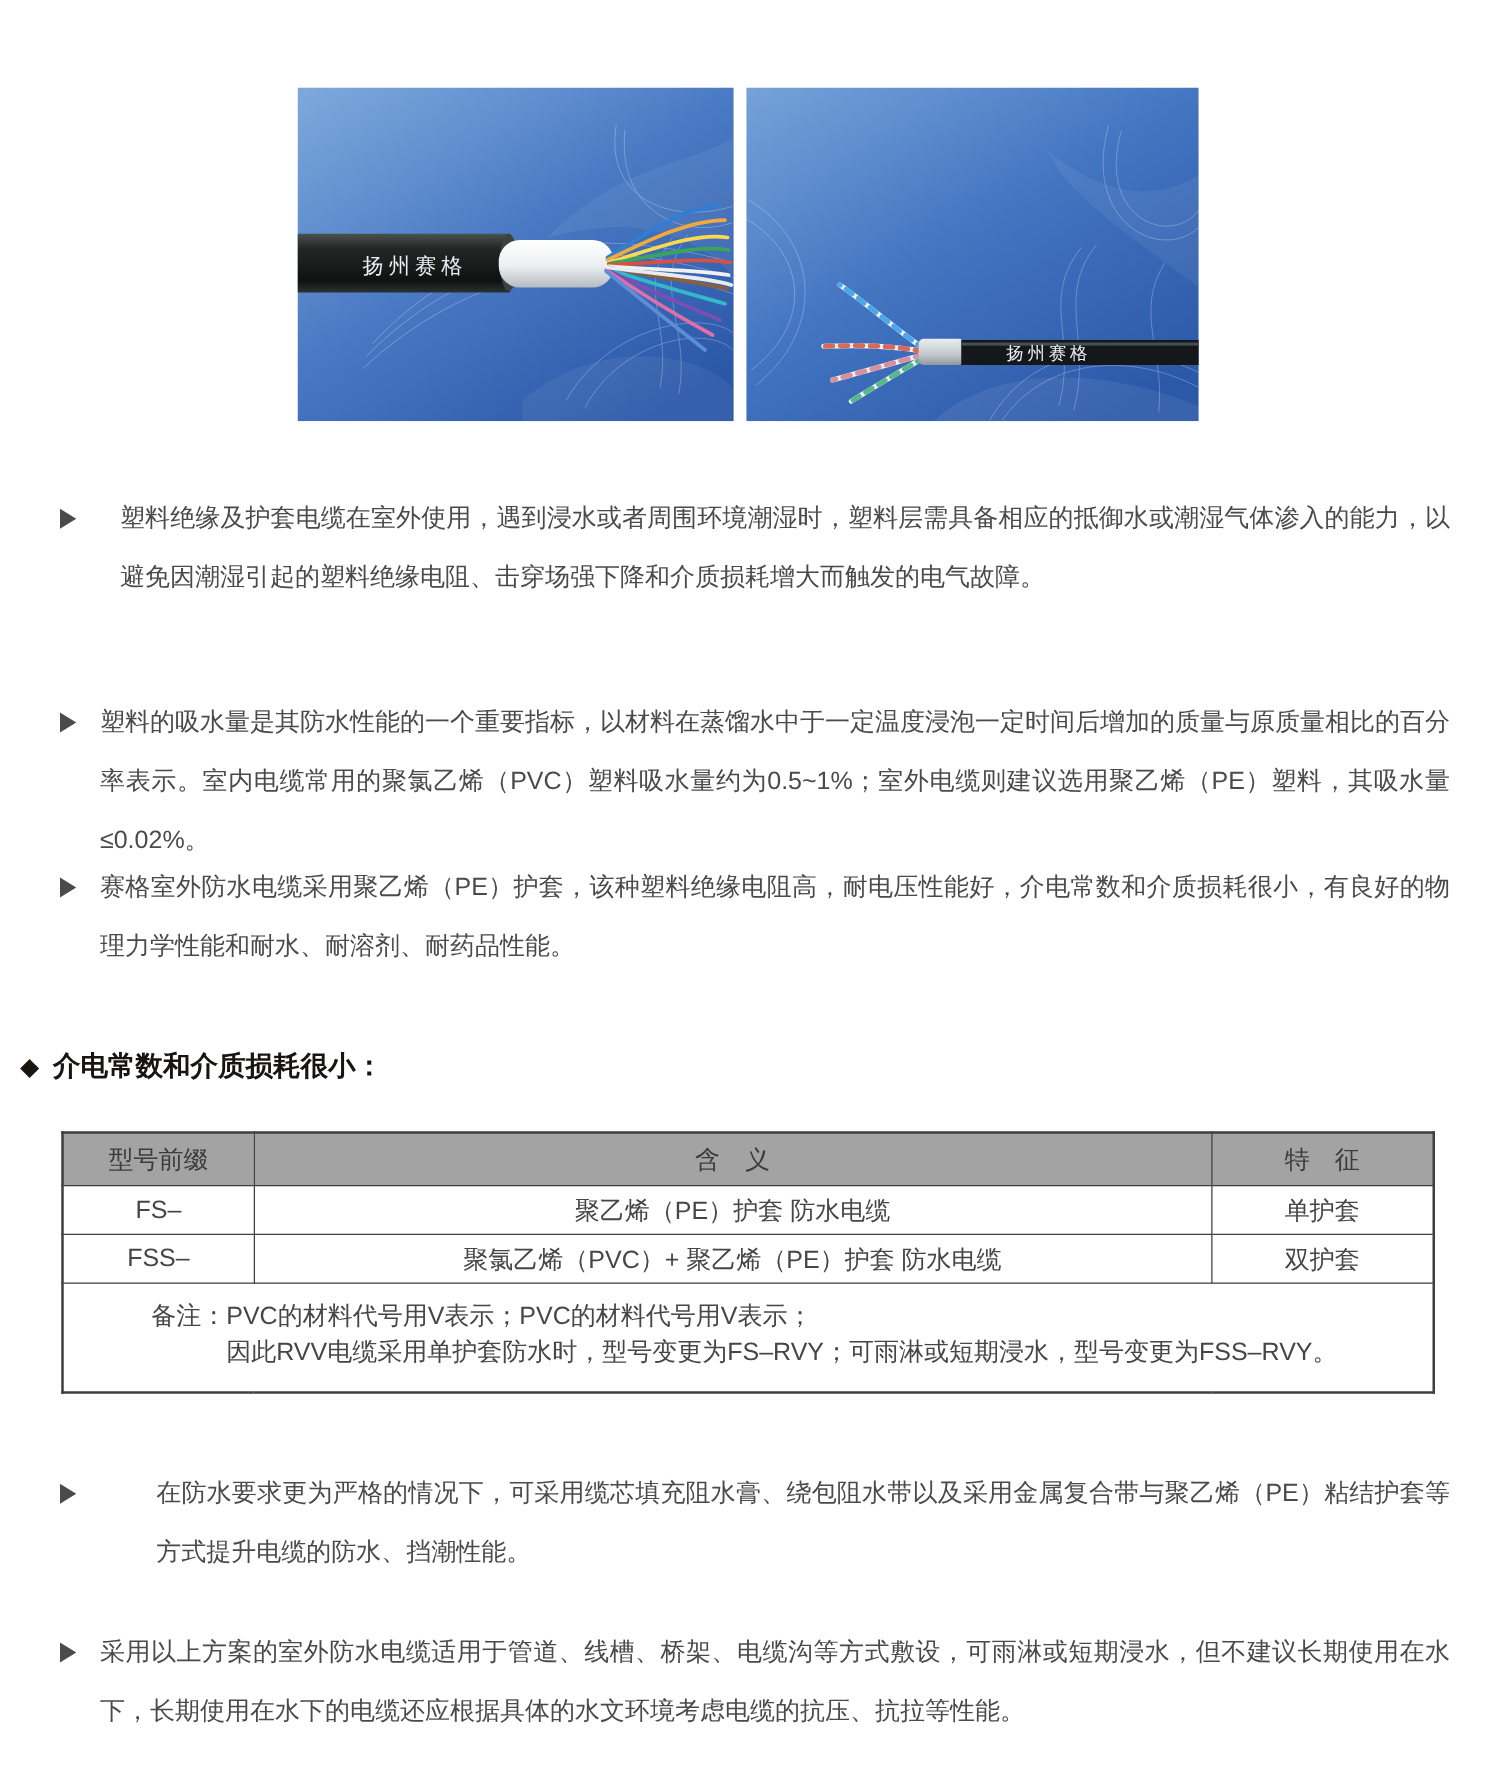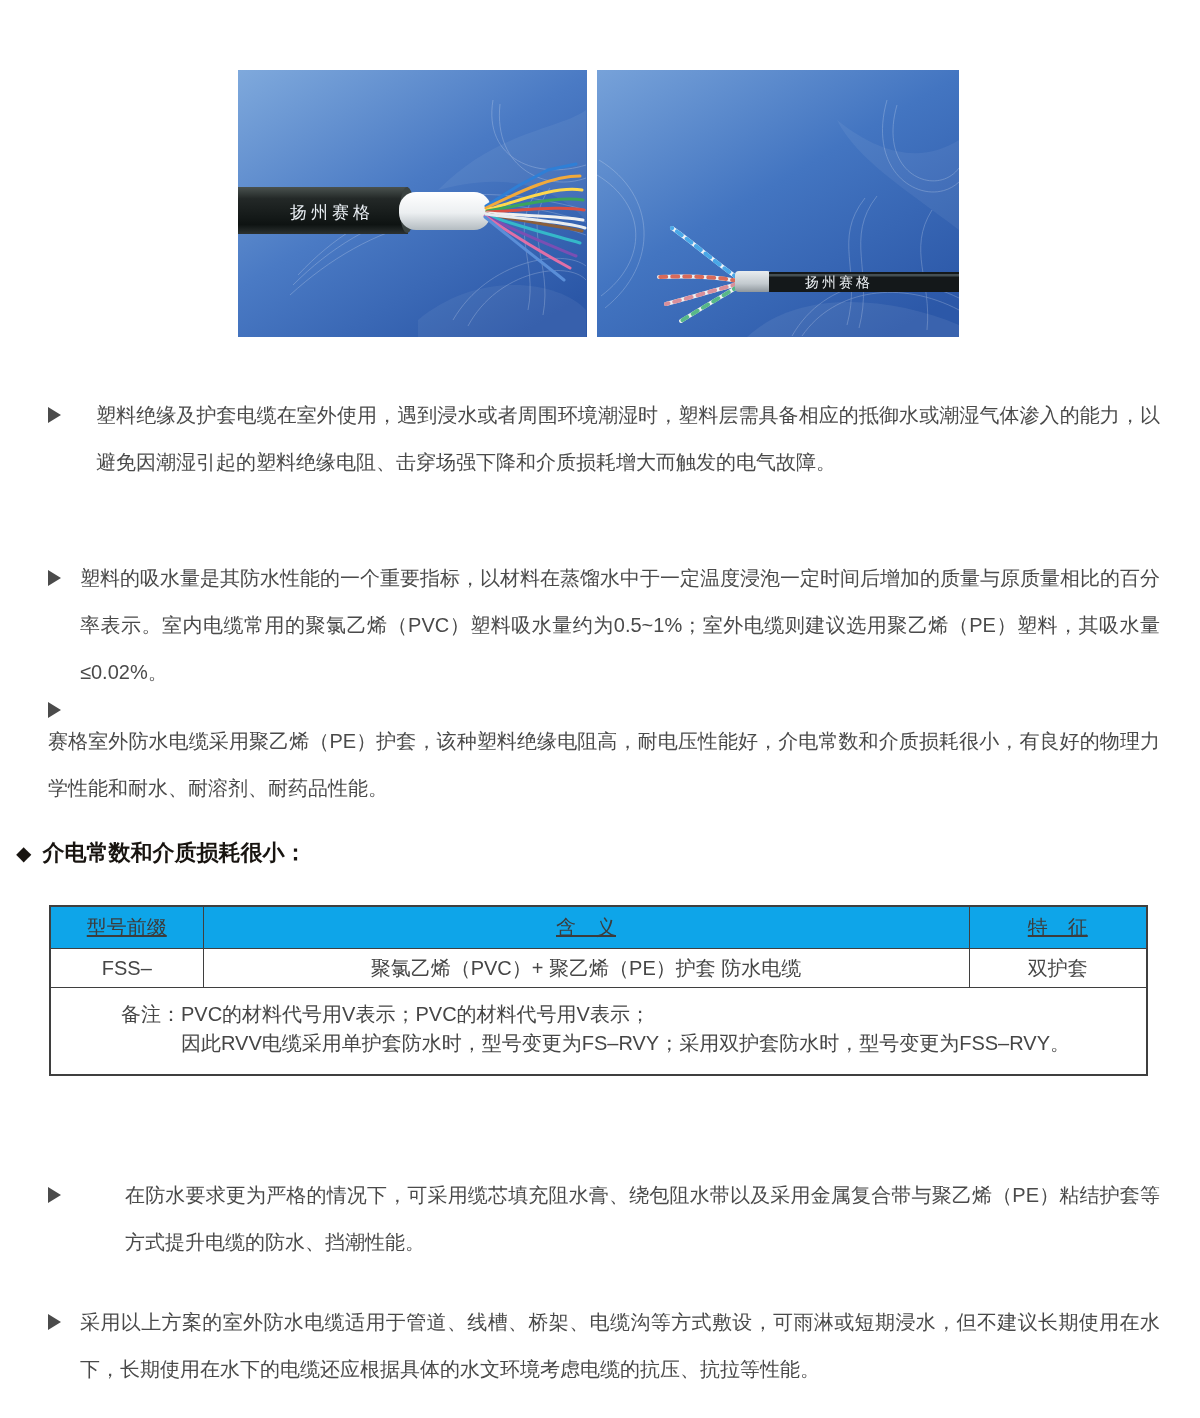--- a/index.html
+++ b/index.html
@@ -17,41 +17,41 @@
   .tri{
     flex:none;width:0;height:0;margin-top:15px;margin-right:19px;
     border-left:13px solid #4b4b4b;
     border-top:8px solid transparent;
     border-bottom:8px solid transparent;
   }
   .bullet p{
     margin:0;flex:1;font-size:20px;line-height:47px;
     text-align:justify;text-justify:inter-ideograph;color:#4a4a4a;
   }
-  #b1{top:392px;gap:16px;} #b2{top:555px;} #b3{top:687px;flex-direction:column;}
+  #b1{top:392px;gap:16px;} #b2{top:555px;} #b3{top:687px;}
   #b4{top:1172px;gap:45px;} #b5{top:1299px;}
   
   .heading{
     position:absolute;left:16px;top:838px;
     font-size:22px;font-weight:bold;color:#181410;
     display:flex;align-items:center;
   }
   .heading .diamond{font-size:20px;margin-right:11px;color:#181410;}
   
   .model-table{
     position:absolute;left:49px;top:905px;width:1097px;
     border-collapse:collapse;table-layout:fixed;
     font-size:20px;color:#464646;
   }
   .model-table th,.model-table td{
     border:1px solid #3f3f3f;text-align:center;font-weight:normal;
     padding:0;
   }
   .model-table{border:2px solid #3f3f3f;}
-  .model-table th{background:#0ea5e9;height:41px;color:#3c3c3c;text-decoration:underline;}
+  .model-table th{background:#a3a3a3;height:41px;color:#3c3c3c;}
   .model-table td{height:38px;background:#ffffff;}
   .model-table td.note-cell{
     height:auto;text-align:left;padding:12px 18px 16px 70px;
   }
   .note-wrap{display:flex;font-size:20px;line-height:29px;color:#464646;}
   .note-label{flex:none;white-space:nowrap;}
   .note-lines div{white-space:nowrap;}
 </style>
 </head>
 <body>
@@ -186,31 +186,36 @@
     </colgroup>
   <thead>
     <tr>
       <th>型号前缀</th>
       <th>含　义</th>
       <th>特　征</th>
     </tr>
   </thead>
   <tbody>
     <tr>
+      <td>FS–</td>
+      <td>聚乙烯（PE）护套 防水电缆</td>
+      <td>单护套</td>
+    </tr>
+    <tr>
       <td>FSS–</td>
       <td>聚氯乙烯（PVC）+ 聚乙烯（PE）护套 防水电缆</td>
       <td>双护套</td>
     </tr>
     <tr>
       <td class="note-cell" colspan="3">
         <div class="note-wrap">
           <span class="note-label">备注：</span>
           <div class="note-lines">
             <div>PVC的材料代号用V表示；PVC的材料代号用V表示；</div>
-            <div>因此RVV电缆采用单护套防水时，型号变更为FS–RVY；采用双护套防水时，型号变更为FSS–RVY。</div>
+            <div>因此RVV电缆采用单护套防水时，型号变更为FS–RVY；可雨淋或短期浸水，型号变更为FSS–RVY。</div>
           </div>
         </div>
       </td>
     </tr>
   </tbody>
 </table>
 
 <div class="bullet" id="b4">
   <span class="tri"></span>
   <p>在防水要求更为严格的情况下，可采用缆芯填充阻水膏、绕包阻水带以及采用金属复合带与聚乙烯（PE）粘结护套等方式提升电缆的防水、挡潮性能。</p>

